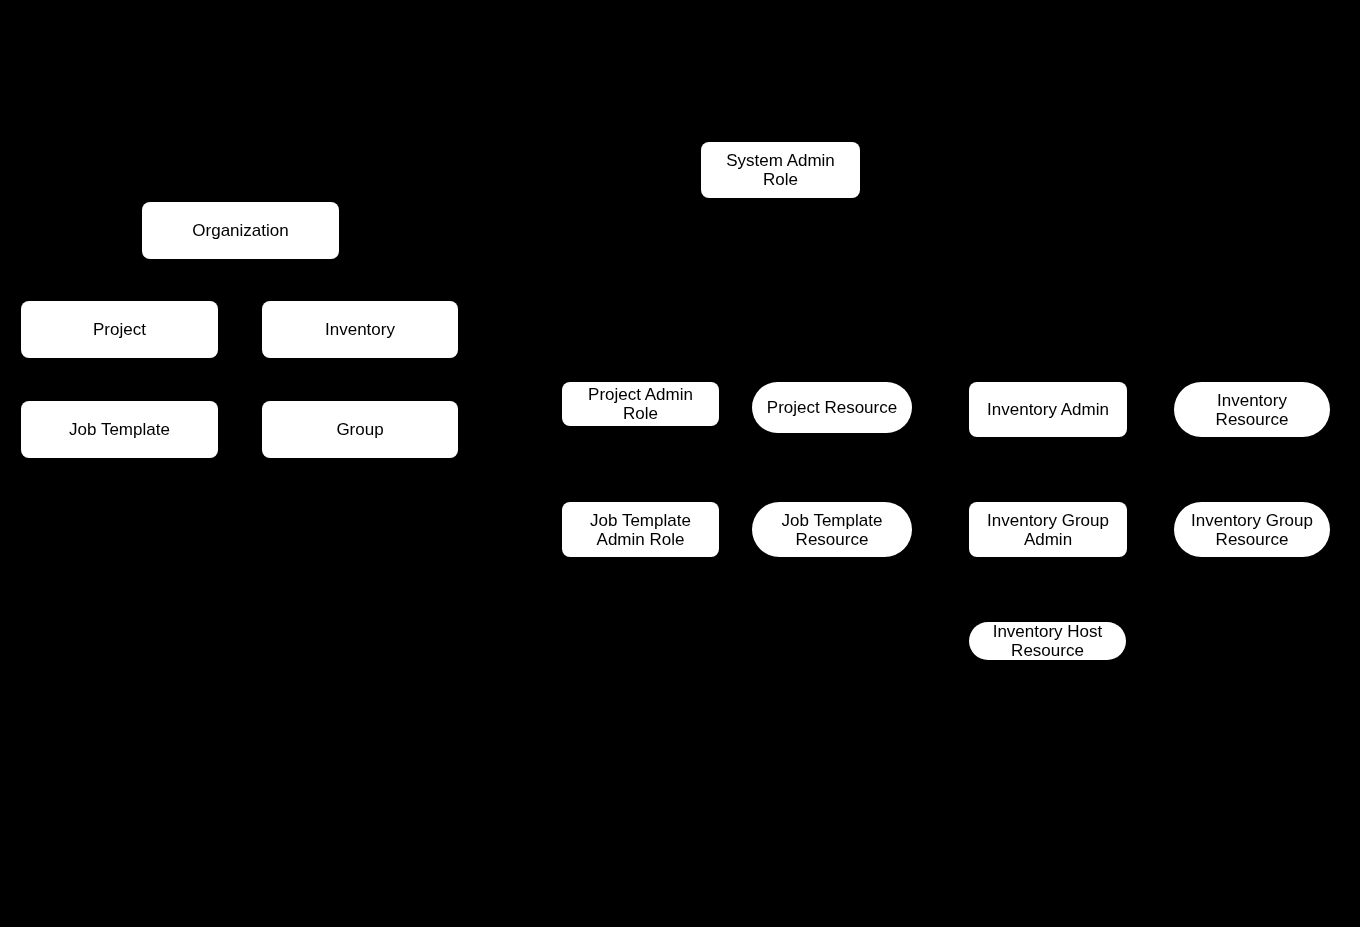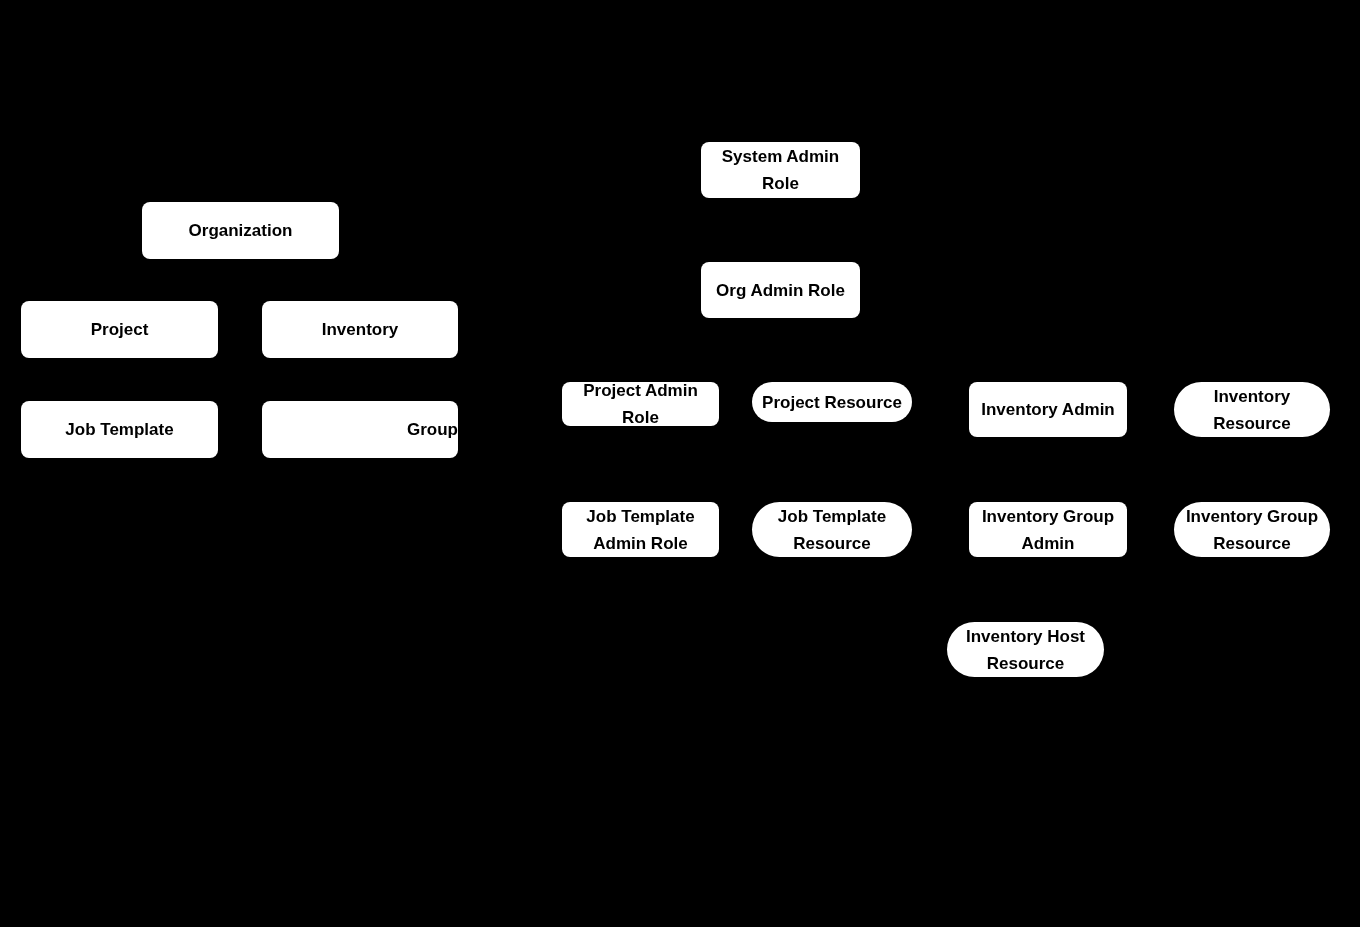--- a/index.html
+++ b/index.html
@@ -26,24 +26,23 @@
     box-sizing: border-box;
   }
   .rect {
     border-radius: 8px;
   }
   .pill {
     border-radius: 28px;
   }
   .label {
     font-size: 17px;
-    line-height: 27px;
+    line-height: 19px;
     white-space: pre-line;
     color: #000000;
-    font-weight: bold;
   }
 </style>
 </head>
 <body>
 
 <div class="canvas">
 
   <div class="node rect" style="left:21px; top:301px; width:197px; height:57px;">
     <span class="label">Project</span>
   </div>
@@ -53,41 +52,38 @@
   </div>
 
   <div class="node rect" style="left:262px; top:301px; width:196px; height:57px;">
     <span class="label">Inventory</span>
   </div>
 
   <div class="node rect" style="left:21px; top:401px; width:197px; height:57px;">
     <span class="label">Job Template</span>
   </div>
 
-  <div class="node rect" style="left:262px; top:401px; width:196px; height:57px;justify-content:flex-end;">
+  <div class="node rect" style="left:262px; top:401px; width:196px; height:57px;">
     <span class="label">Group</span>
   </div>
 
 
   <div class="node rect" style="left:701px; top:142px; width:159px; height:56px;">
     <span class="label">System Admin
 Role</span>
   </div>
 
-  <div class="node rect" style="left:701px; top:262px; width:159px; height:56px;">
-    <span class="label">Org Admin Role</span>
-  </div>
 
 
   <div class="node rect" style="left:562px; top:382px; width:157px; height:44px;">
     <span class="label">Project Admin
 Role</span>
   </div>
 
-  <div class="node pill" style="left:752px; top:382px; width:160px; height:40px;">
+  <div class="node pill" style="left:752px; top:382px; width:160px; height:51px;">
     <span class="label">Project Resource</span>
   </div>
 
   <div class="node rect" style="left:969px; top:382px; width:158px; height:55px;">
     <span class="label">Inventory Admin</span>
   </div>
 
   <div class="node pill" style="left:1174px; top:382px; width:156px; height:55px;">
     <span class="label">Inventory
 Resource</span>
@@ -106,18 +102,18 @@
   <div class="node rect" style="left:969px; top:502px; width:158px; height:55px;">
     <span class="label">Inventory Group
 Admin</span>
   </div>
 
   <div class="node pill" style="left:1174px; top:502px; width:156px; height:55px;">
     <span class="label">Inventory Group
 Resource</span>
   </div>
 
-  <div class="node pill" style="left:947px; top:622px; width:157px; height:55px;">
+  <div class="node pill" style="left:969px; top:622px; width:157px; height:38px;">
     <span class="label">Inventory Host
 Resource</span>
   </div>
 
 </div>
 
 </body></html>

